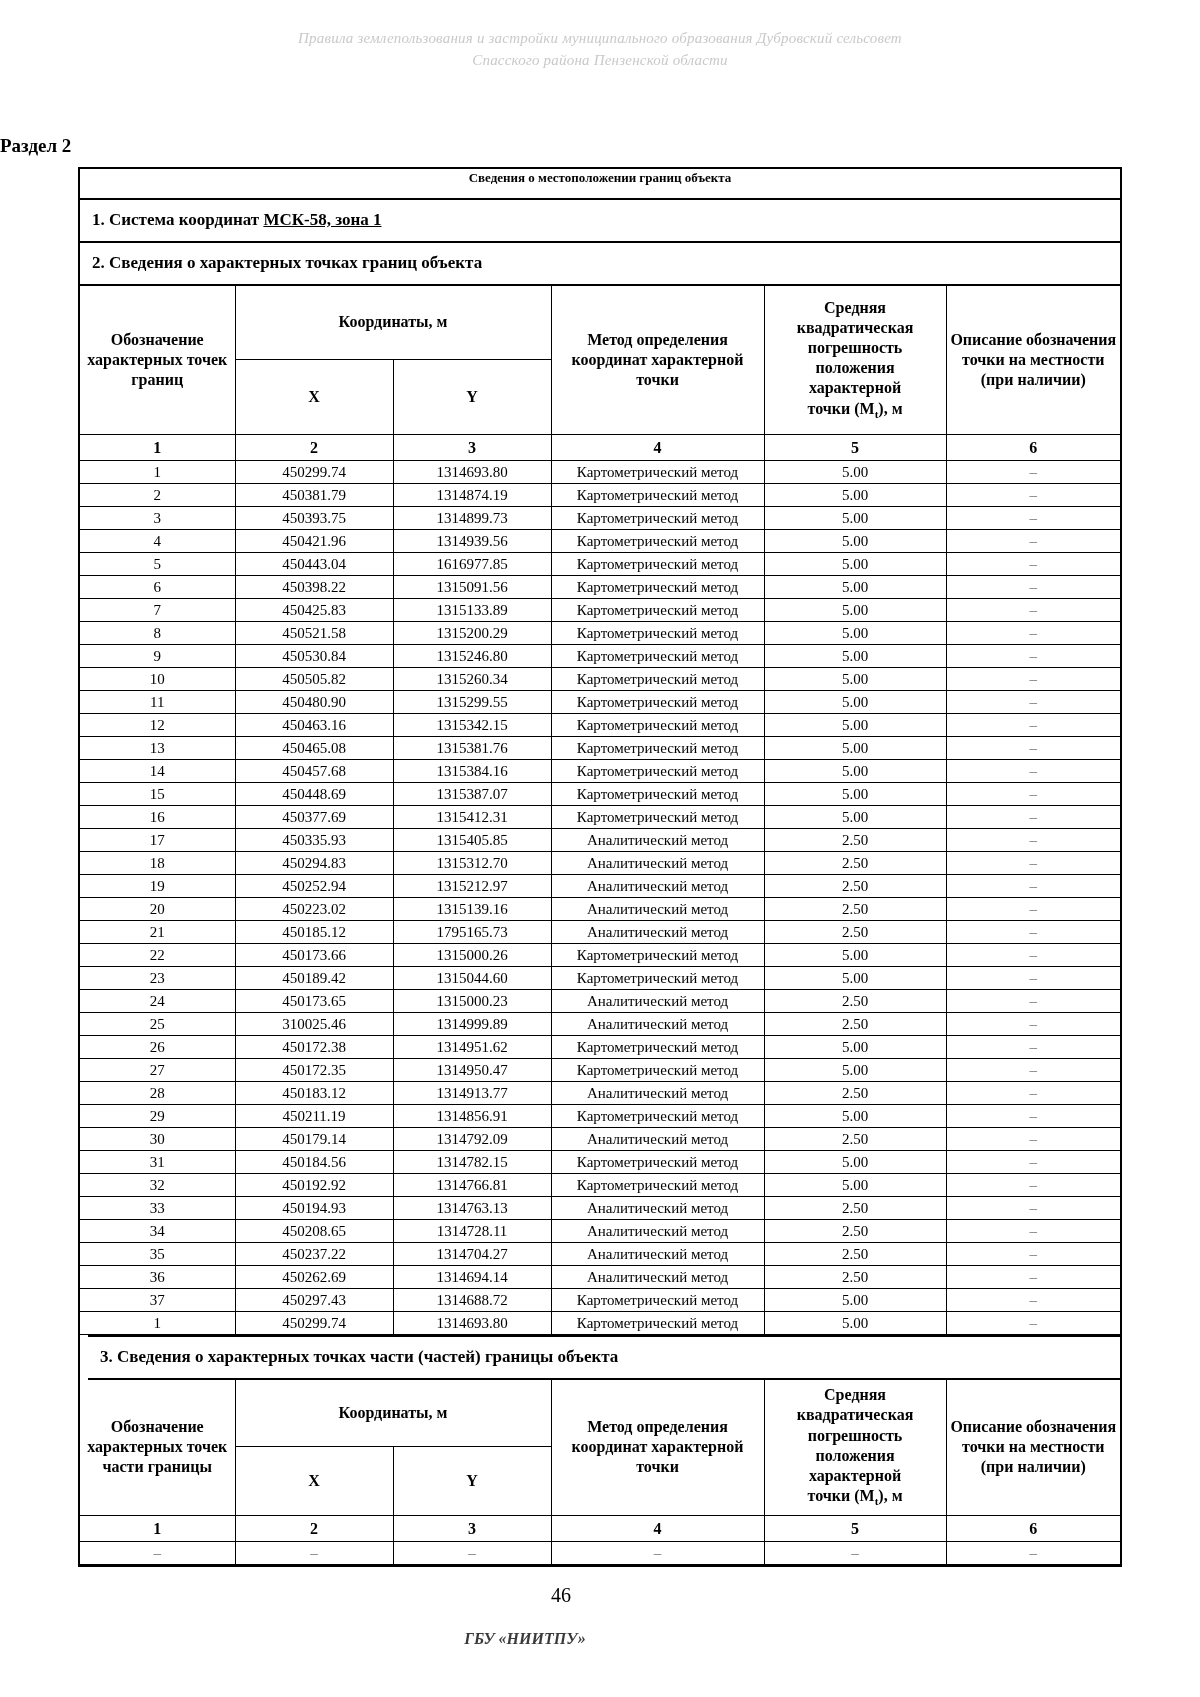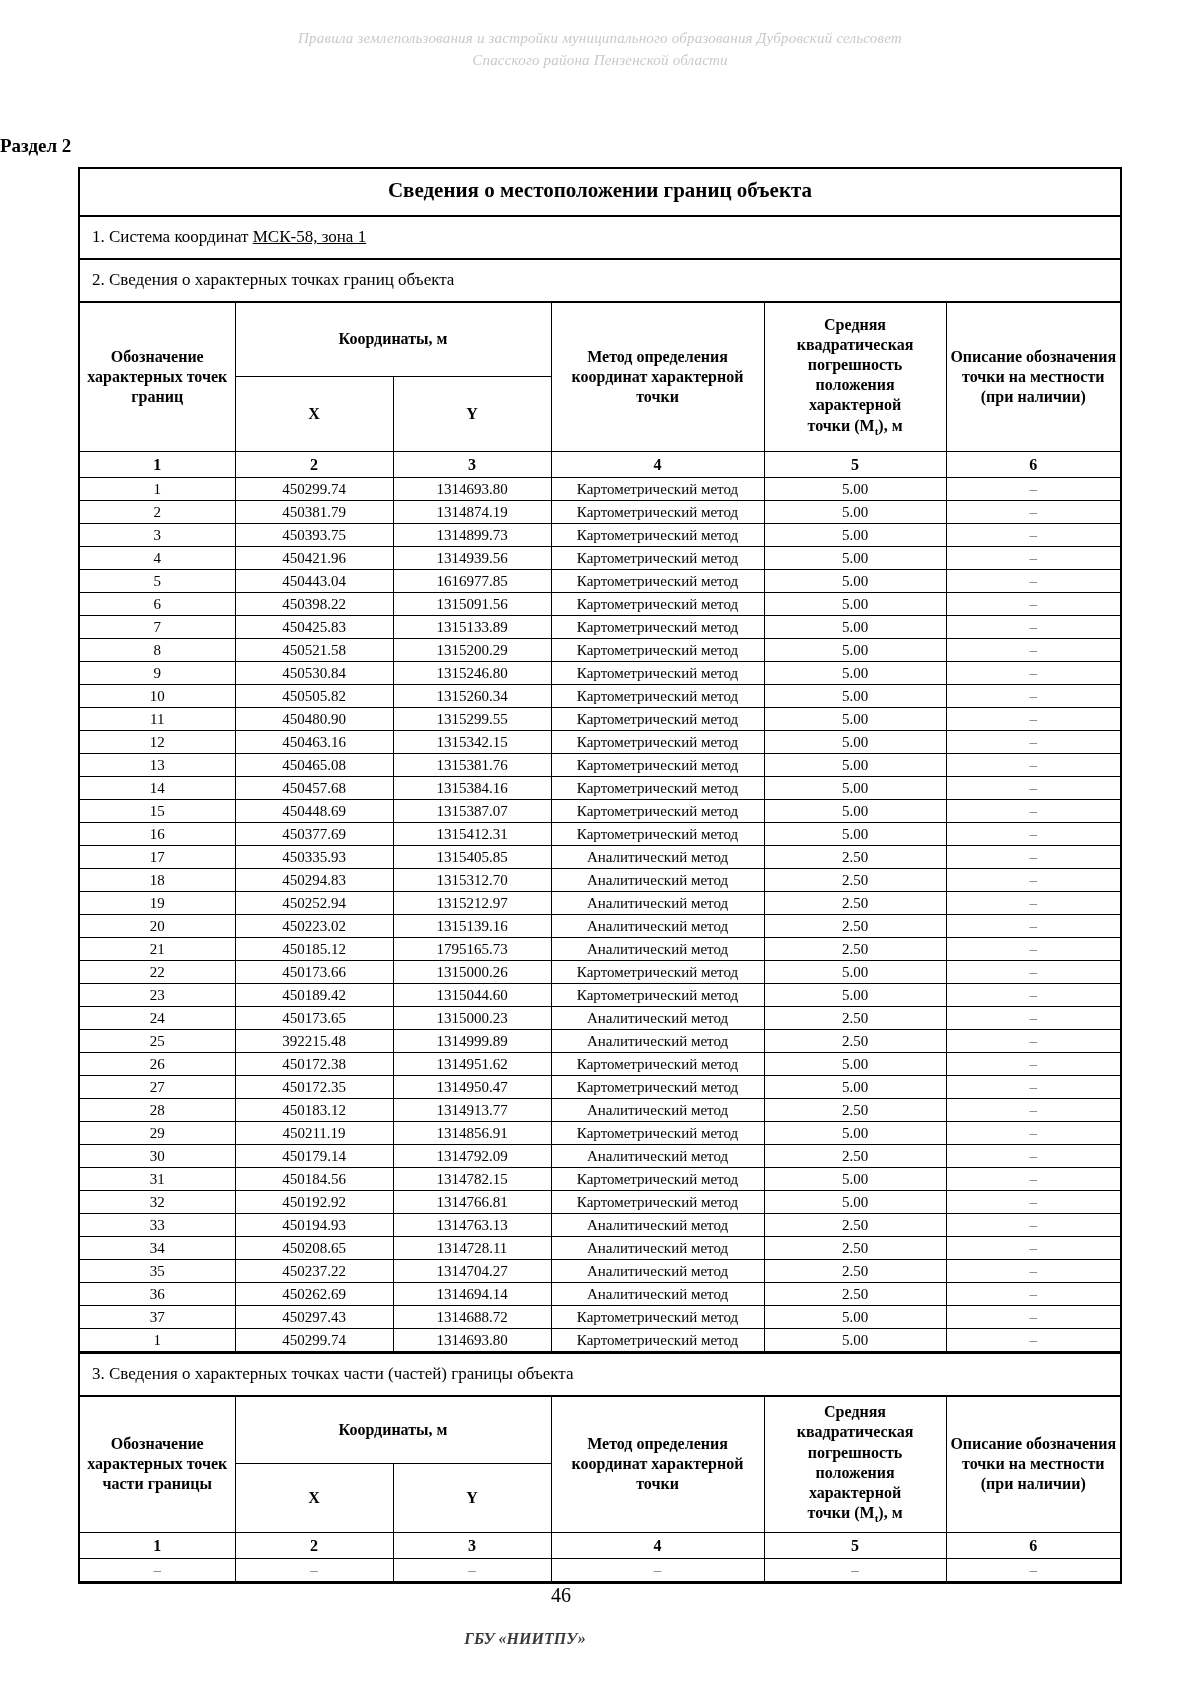--- a/index.html
+++ b/index.html
@@ -56,26 +56,26 @@
     background: #fff;
   }
 
   .band {
     border-bottom: 2px solid #000;
     box-sizing: border-box;
   }
   .band-center {
     text-align: center;
     font-weight: bold;
-    font-size: 21px;
-    padding: 9px 6px 12px;
+    font-size: 13px;
+    padding: 1px 6px 12px;
   }
   .band-left {
     text-align: left;
-    font-weight: normal;
+    font-weight: bold;
     font-size: 17px;
     padding: 10px 6px 11px 12px;
   }
   .underline-val {
     text-decoration: underline;
   }
 
   
   table.coords {
     width: 100%;
@@ -398,21 +398,21 @@
         <tr class="data">
           <td>24</td>
           <td>450173.65</td>
           <td>1315000.23</td>
           <td>Аналитический метод</td>
           <td>2.50</td>
           <td class="dash">–</td>
         </tr>
         <tr class="data">
           <td>25</td>
-          <td>392215.48</td>
+          <td>310025.46</td>
           <td>1314999.89</td>
           <td>Аналитический метод</td>
           <td>2.50</td>
           <td class="dash">–</td>
         </tr>
         <tr class="data">
           <td>26</td>
           <td>450172.38</td>
           <td>1314951.62</td>
           <td>Картометрический метод</td>
@@ -511,21 +511,21 @@
           <td>1</td>
           <td>450299.74</td>
           <td>1314693.80</td>
           <td>Картометрический метод</td>
           <td>5.00</td>
           <td class="dash">–</td>
         </tr>
       </tbody>
   </table>
 
-  <div class="band band-left" style="border-top:2px solid #000;">3. Сведения о характерных точках части (частей) границы объекта</div>
+  <div class="band band-left" style="border-top:2px solid #000;margin-left:8px;">3. Сведения о характерных точках части (частей) границы объекта</div>
 
   <table class="coords">
     <colgroup>
       <col class="colA">
         <col class="colB">
         <col class="colC">
       <col class="colD">
         <col class="colE">
         <col class="colF">
     </colgroup>

